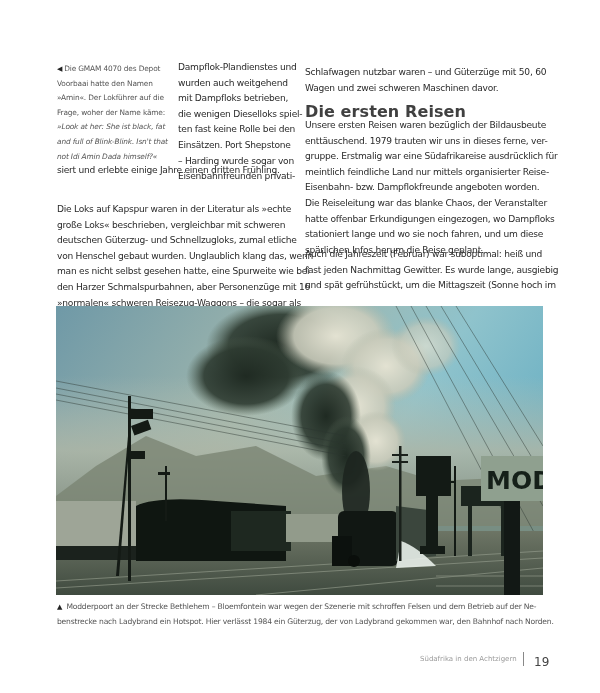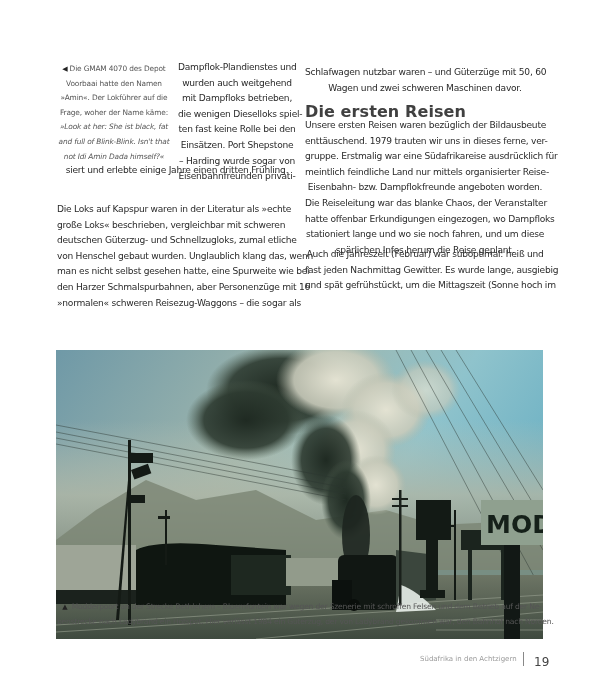--- a/index.html
+++ b/index.html
@@ -1,20 +1,20 @@
 <!DOCTYPE html>
 <html><head>
 <meta charset="utf-8">
 <style>
   html, body { margin: 0; padding: 0; }
   body {
     width: 600px; height: 693px; background: #ffffff; position: relative; overflow: hidden;
     font-family: "Liberation Sans", "DejaVu Sans", sans-serif; color: #2b2b2b;
   }
-  .abs { position: absolute; text-align: center; }
+  .abs { position: absolute; }
   .sidecap {
     left: 57px; top: 62px; width: 114px;
     font-size: 7.4px; line-height: 14.6px; color: #555;
     font-family: "DejaVu Sans", sans-serif; letter-spacing: -0.15px;
   }
   .sidecap .it { font-style: italic; }
   .tri { font-size: 7px; margin-right: 2px; color: #222; }
   .body-text {
     font-family: "DejaVu Sans", sans-serif; font-size: 9.1px; line-height: 15.6px; color: #2a2a2a;
     letter-spacing: -0.25px;
@@ -23,21 +23,21 @@
   .col1b { left: 57px; top: 163px; width: 240px; }
   .col1c { left: 57px; top: 202px; width: 240px; text-align: justify; }
   .col2a { left: 305px; top: 65px; width: 240px; }
   .heading {
     left: 305px; top: 102px; font-family: "DejaVu Sans", sans-serif; font-weight: bold;
     font-size: 16px; color: #404040; letter-spacing: 0.1px;
   }
   .col2b { left: 305px; top: 118px; width: 240px; }
   .col2c { left: 305px; top: 247px; width: 240px; }
   .line { display: block; white-space: nowrap; }
-  .photo { left: 56px; top: 306px; width: 487px; height: 289px; overflow: hidden; background: #8aa9a8; margin-top: 44px; }
+  .photo { left: 56px; top: 306px; width: 487px; height: 289px; overflow: hidden; background: #8aa9a8; }
   .caption {
     left: 57px; top: 600px; width: 490px; font-family: "DejaVu Sans", sans-serif;
     font-size: 7.6px; line-height: 13.6px; color: #555; letter-spacing: -0.2px;
   }
   .footer-title {
     left: 420px; top: 655px; font-family: "DejaVu Sans", sans-serif; font-size: 7px; color: #9a9a9a;
   }
   .footer-rule { left: 523px; top: 652px; width: 1px; height: 14px; background: #888; }
   .page-num {
     left: 534px; top: 655px; font-family: "DejaVu Sans", sans-serif; font-size: 12px; color: #444;

